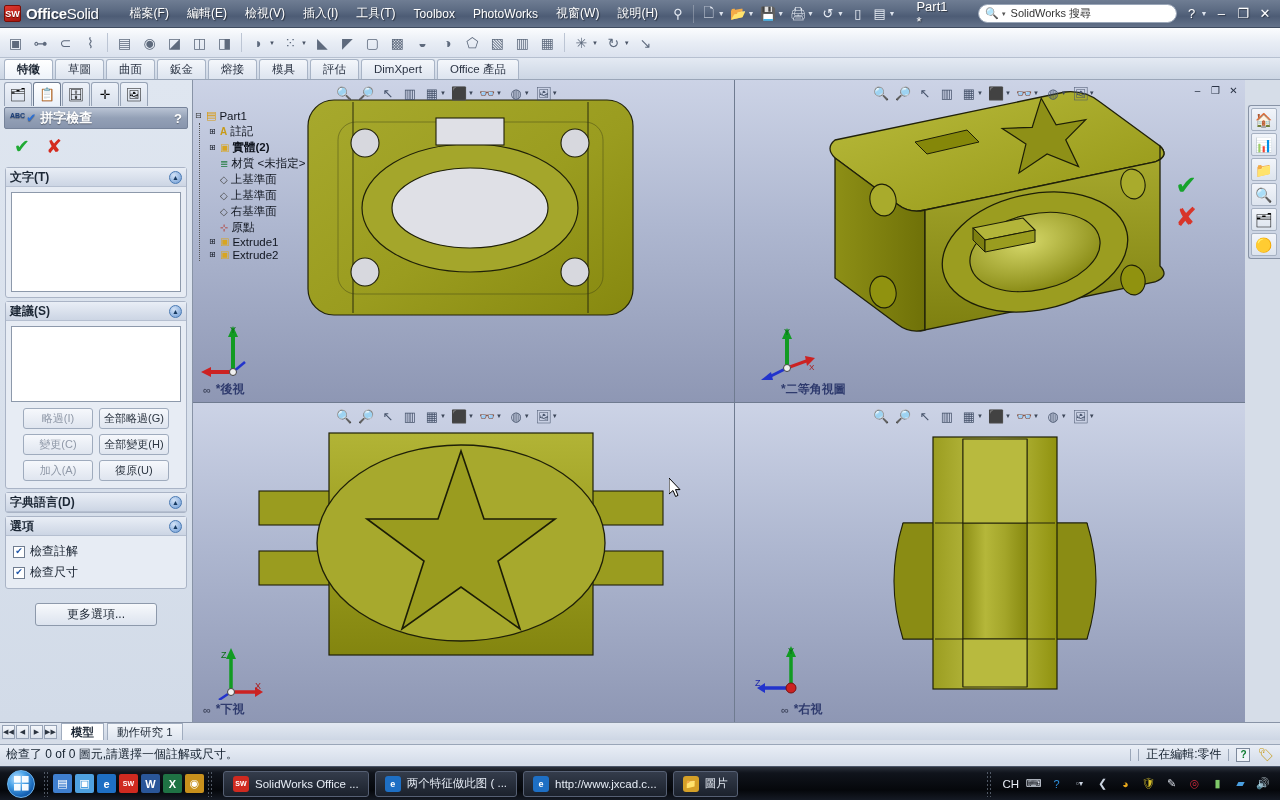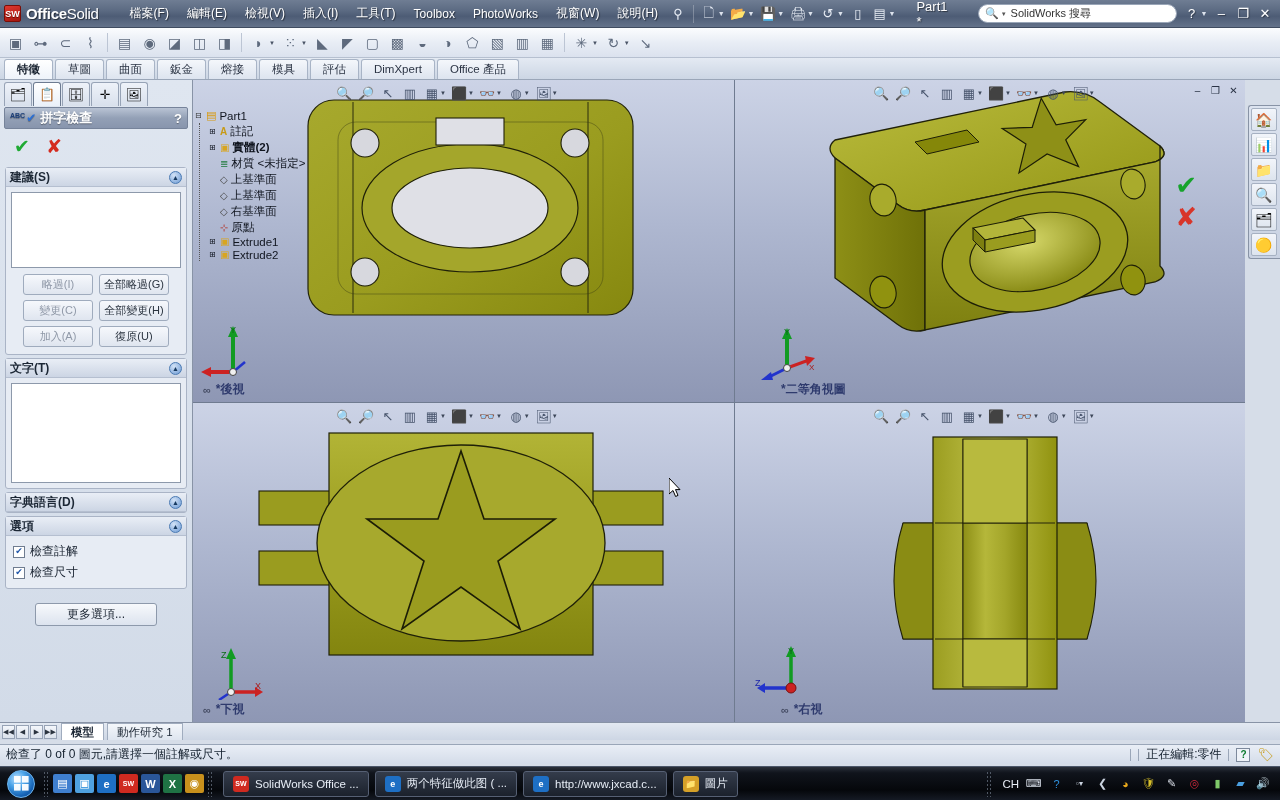--- a/index.html
+++ b/index.html
@@ -386,43 +386,43 @@
       <span class="qm">?</span>
     </div>
 
     <div class="pm-okrow">
       <span class="pm-ok">✔</span>
       <span class="pm-cancel">✘</span>
     </div>
 
     <div class="grp">
       <div class="grp-hd">
+        <span>文字(T)</span>
+        <span class="coll">▲</span>
+      </div>
+      <div class="grp-body">
+        <div class="whitebox"></div>
+      </div>
+    </div>
+
+    <div class="grp">
+      <div class="grp-hd">
         <span>建議(S)</span>
         <span class="coll">▲</span>
       </div>
       <div class="grp-body">
         <div class="whitebox short"></div>
         <div class="btn-grid">
           <div class="pbtn dim">略過(I)</div>
           <div class="pbtn">全部略過(G)</div>
           <div class="pbtn dim">變更(C)</div>
           <div class="pbtn">全部變更(H)</div>
           <div class="pbtn dim">加入(A)</div>
           <div class="pbtn">復原(U)</div>
         </div>
-      </div>
-    </div>
-
-    <div class="grp">
-      <div class="grp-hd">
-        <span>文字(T)</span>
-        <span class="coll">▲</span>
-      </div>
-      <div class="grp-body">
-        <div class="whitebox"></div>
       </div>
     </div>
 
     <div class="grp">
       <div class="grp-hd">
         <span>字典語言(D)</span>
         <span class="coll">▲</span>
       </div>
     </div>
 

